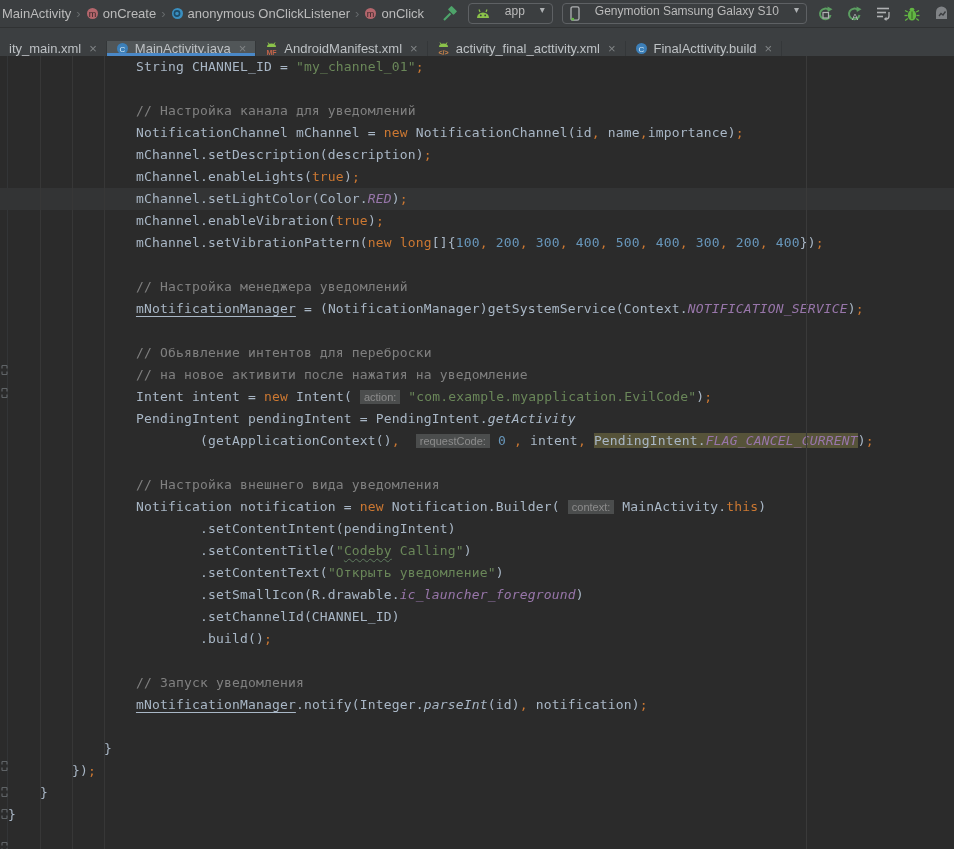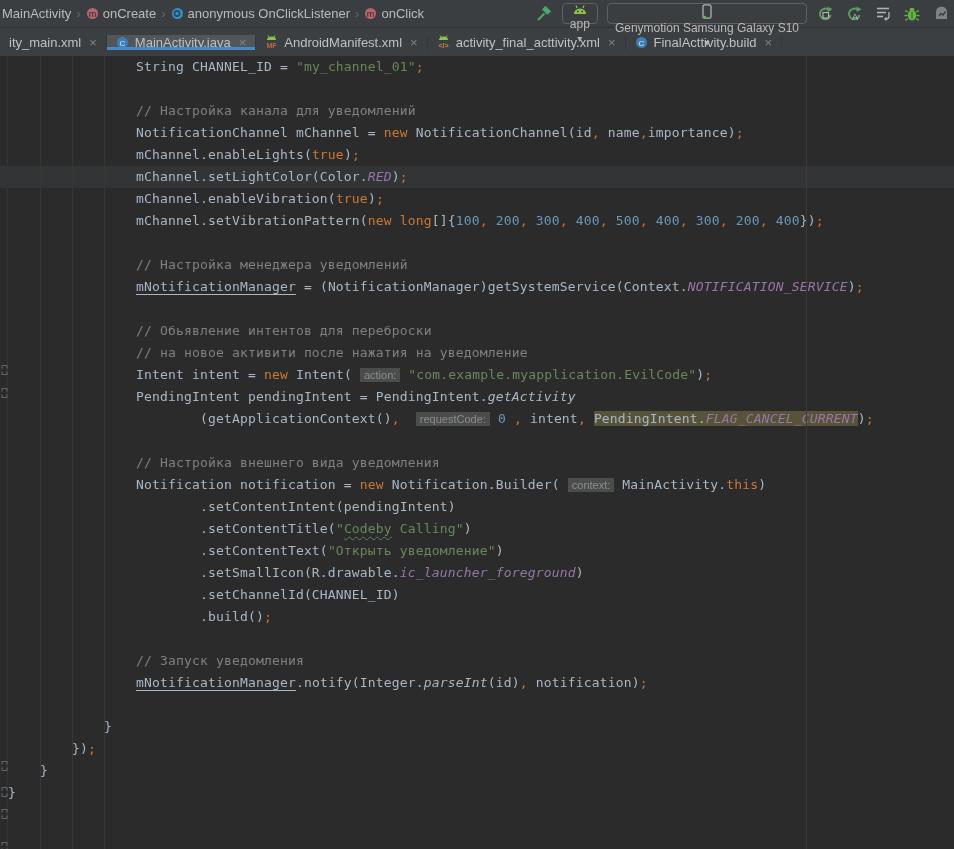--- a/index.html
+++ b/index.html
@@ -5,26 +5,26 @@
   html,body{margin:0;padding:0;width:954px;height:849px;overflow:hidden;background:#2B2B2B;
             font-family:"Liberation Sans",sans-serif;}
   
   .toolbar{height:28px;background:#3B3E40;display:flex;align-items:center;
            border-bottom:1px solid #303233;box-sizing:border-box;padding:0 4px 0 2px;}
   .bc{display:flex;align-items:center;min-width:0;}
   .bc-item{display:flex;align-items:center;gap:4px;color:#BBBBBB;font-size:13px;white-space:nowrap;cursor:default;}
   .bc-sep{color:#666A6C;font-size:13px;margin:0 5px;}
   .bc-ic{display:flex;align-items:center;}
   .tb-right{margin-left:auto;display:flex;align-items:center;gap:9px;}
-  .combo{display:flex;align-items:center;gap:2px;height:19px;border:1px solid #5E6164;border-radius:4px;
-         padding:0 7px;color:#BBBBBB;font-size:12px;white-space:nowrap;flex-direction:column;}
+  .combo{display:flex;gap:15px;height:19px;border:1px solid #5E6164;border-radius:4px;
+         padding:0 7px;color:#BBBBBB;font-size:12px;white-space:nowrap;}
   .caret{color:#AEB1B3;font-size:10px;}
   .tbtn{width:18px;height:18px;display:flex;align-items:center;justify-content:center;}
   
-  .tabbar{height:28px;background:#3C3F41;display:flex;align-items:center;}
+  .tabbar{height:28px;background:#3C3F41;display:flex;align-items:flex-end;}
   .tab{display:flex;align-items:center;gap:6px;padding:0 9px;font-size:13px;color:#BDC1C4;
        border-right:1px solid #343739;position:relative;white-space:nowrap;}
   .tab.active{background:#515658;}
   .tab.active::after{content:"";position:absolute;left:0;right:0;bottom:0;height:3px;background:#4A88C7;}
   .tab .close{color:#808486;font-size:13px;margin-left:2px;}
   .tab-ic{display:flex;align-items:center;}
   
   .editor{position:relative;height:799px;background:#2B2B2B;overflow:hidden;}
   .guide{position:absolute;top:0;bottom:0;width:1px;background:#373737;z-index:2;pointer-events:none;}
   .gutterline{position:absolute;top:0;bottom:0;left:7px;width:1px;background:#333537;z-index:0;}
@@ -261,20 +261,21 @@
           <path d="M2 1.5 H7 M2 1.5 V4.5 M7 1.5 V4.5"></path>
           <path d="M2 10.5 H7 M2 10.5 V7.5 M7 10.5 V7.5"></path>
         </g>
       </svg></div>
 
   <div class="code" id="code">
       <div class="line"><span>                String CHANNEL_ID = </span><span class="s">"my_channel_01"</span><span class="k">;</span></div>
       <div class="line"></div>
       <div class="line"><span class="c">                // Настройка канала для уведомлений</span></div>
       <div class="line"><span>                NotificationChannel mChannel = </span><span class="k">new</span><span> NotificationChannel(id</span><span class="k">,</span><span> name</span><span class="k">,</span><span>importance)</span><span class="k">;</span></div>
+      <div class="line"><span>                mChannel.setDescription(description)</span><span class="k">;</span></div>
       <div class="line"><span>                mChannel.enableLights(</span><span class="k">true</span><span>)</span><span class="k">;</span></div>
       <div class="line cur"><span>                mChannel.setLightColor(Color.</span><span class="cst">RED</span><span>)</span><span class="k">;</span></div>
       <div class="line"><span>                mChannel.enableVibration(</span><span class="k">true</span><span>)</span><span class="k">;</span></div>
       <div class="line"><span>                mChannel.setVibrationPattern(</span><span class="k">new</span><span> </span><span class="k">long</span><span>[]{</span><span class="n">100</span><span class="k">,</span><span> </span><span class="n">200</span><span class="k">,</span><span> </span><span class="n">300</span><span class="k">,</span><span> </span><span class="n">400</span><span class="k">,</span><span> </span><span class="n">500</span><span class="k">,</span><span> </span><span class="n">400</span><span class="k">,</span><span> </span><span class="n">300</span><span class="k">,</span><span> </span><span class="n">200</span><span class="k">,</span><span> </span><span class="n">400</span><span>})</span><span class="k">;</span></div>
       <div class="line"></div>
       <div class="line"><span class="c">                // Настройка менеджера уведомлений</span></div>
       <div class="line"><span>                </span><span class="fld">mNotificationManager</span><span> = (NotificationManager)getSystemService(Context.</span><span class="cst">NOTIFICATION_SERVICE</span><span>)</span><span class="k">;</span></div>
       <div class="line"></div>
       <div class="line"><span class="c">                // Обьявление интентов для переброски</span></div>
       <div class="line"><span class="c">                // на новое активити после нажатия на уведомление</span></div>

